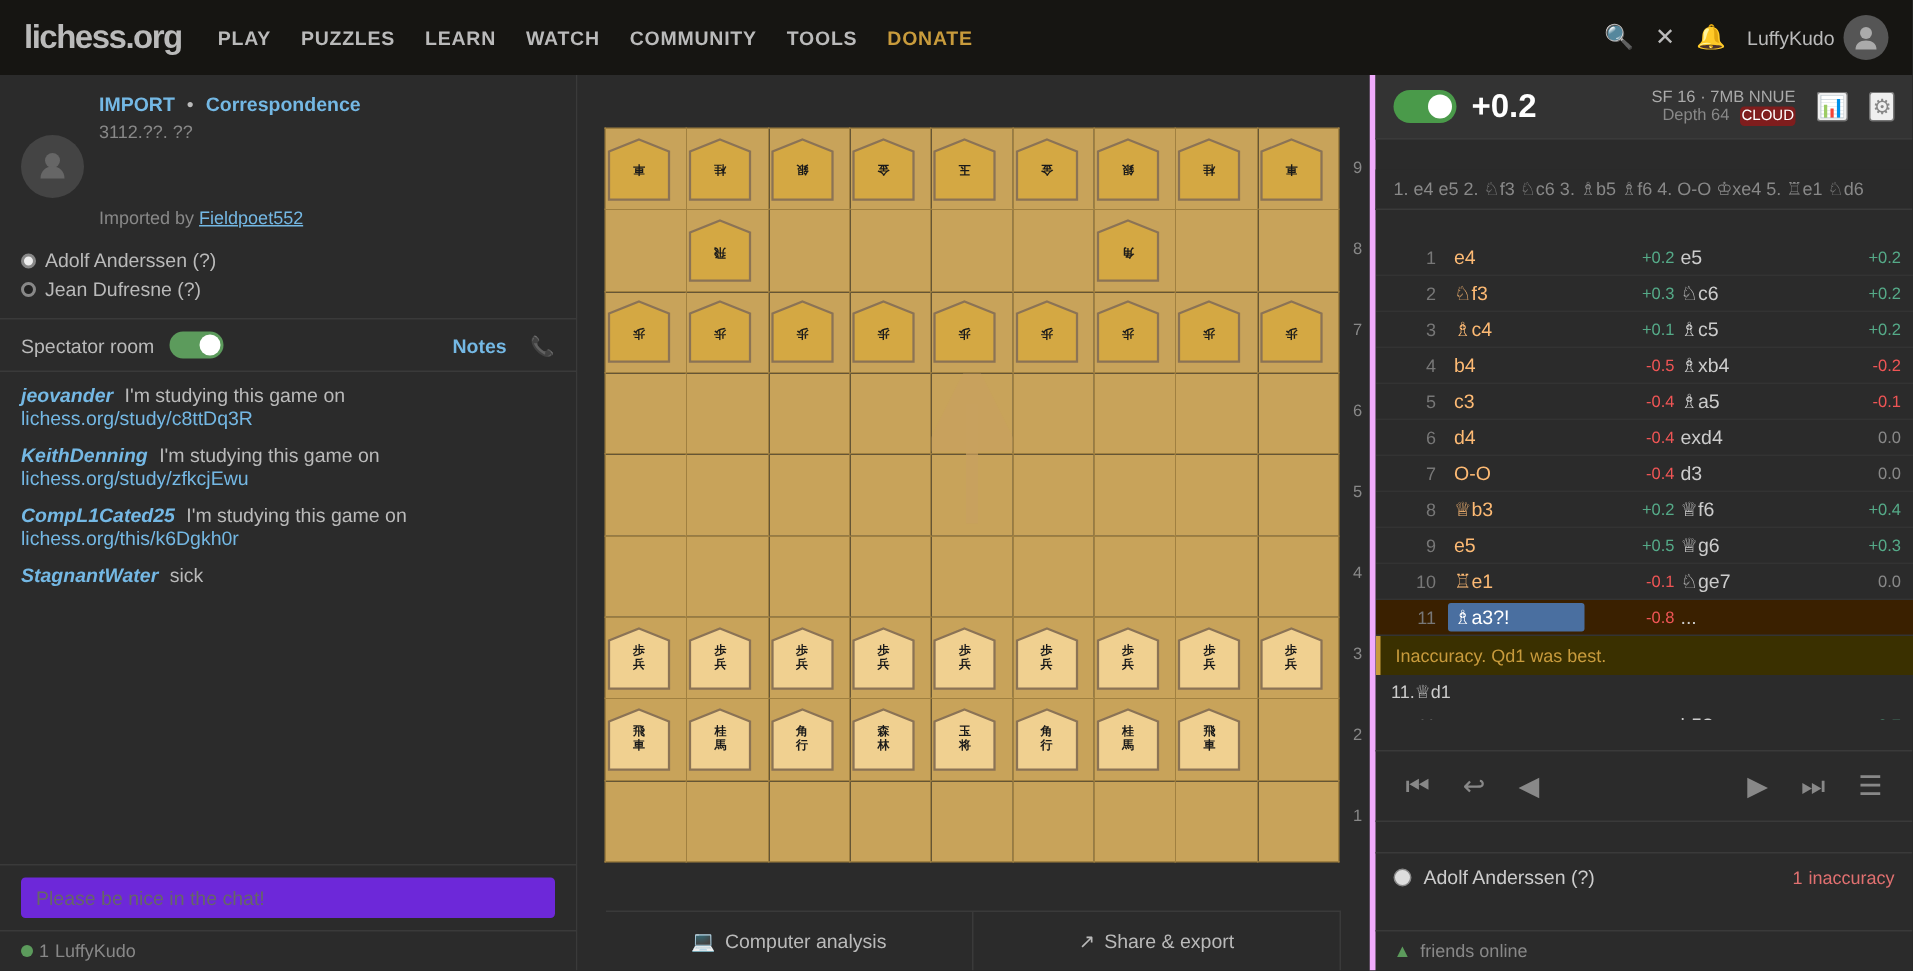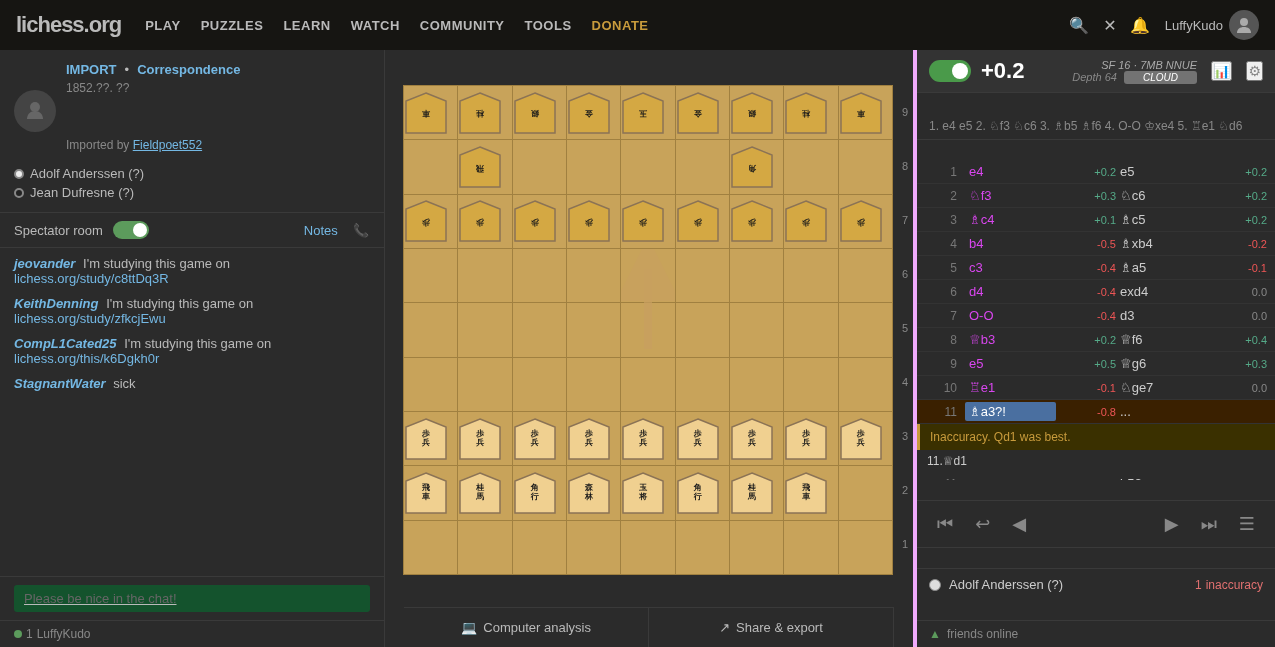--- a/index.html
+++ b/index.html
@@ -70,35 +70,35 @@
     #spectator-bar {
       display: flex;
       align-items: center;
       padding: 8px 14px;
       border-bottom: 1px solid #3a3a3a;
       gap: 10px;
     }
     .spec-label { font-size: 13px; color: #bababa; }
     .toggle-on { width: 36px; height: 18px; border-radius: 9px; background: #5c9b5c; display: inline-flex; align-items: center; cursor: pointer; padding: 2px; }
     .toggle-on::after { content: ''; width: 14px; height: 14px; border-radius: 50%; background: #fff; margin-left: auto; }
-    .notes-btn { margin-left: auto; color: #74b8e4; text-decoration: none; font-size: 13px; cursor: pointer; background: none; border: none; }
+    .notes-btn { margin-left: auto; color: #74b8e4; text-decoration: none; font-size: 13px; cursor: pointer; background: none; border: none; font-weight: bold; }
     .phone-icon { color: #888; margin-left: 6px; cursor: pointer; }
 
     
     #chat {
       flex: 1;
       overflow-y: auto;
       padding: 8px 14px;
     }
     .chat-line { margin-bottom: 10px; font-size: 13px; }
     .chat-line .username { color: #74b8e4; font-weight: 600; margin-right: 4px; font-style: italic; }
     .chat-line .chat-text { color: #bababa; }
     .chat-line .chat-link { color: #74b8e4; text-decoration: none; display: block; }
     .chat-input-area { padding: 8px 14px; border-top: 1px solid #3a3a3a; }
-    .chat-input { width: 100%; background: #14532d; border: none; color: #bababa; padding: 6px 10px; font-size: 13px; border-radius: 3px; outline: none; text-decoration: underline; }
+    .chat-input { width: 100%; background: #6d28d9; border: none; color: #bababa; padding: 6px 10px; font-size: 13px; border-radius: 3px; outline: none; }
     .chat-input::placeholder { color: #666; }
     .spectator-count { display: flex; align-items: center; gap: 4px; padding: 6px 14px; font-size: 12px; color: #888; border-top: 1px solid #3a3a3a; }
     .green-dot { width: 8px; height: 8px; border-radius: 50%; background: #5c9b5c; }
 
     
     #board-area {
       flex: 1;
       display: flex;
       flex-direction: column;
       align-items: center;
@@ -153,23 +153,23 @@
       background: #333;
       padding: 8px 12px;
       display: flex;
       align-items: center;
       gap: 10px;
       border-bottom: 1px solid #3a3a3a;
     }
     .engine-toggle { width: 42px; height: 22px; border-radius: 11px; background: #4a9a4a; display: flex; align-items: center; cursor: pointer; padding: 3px; }
     .engine-toggle-knob { width: 16px; height: 16px; border-radius: 50%; background: #fff; margin-left: auto; }
     .eval-score { font-size: 22px; font-weight: bold; color: #fff; }
-    .engine-info { margin-left: auto; font-size: 11px; color: #888; text-align: right; font-style: italic; }
+    .engine-info { margin-left: auto; font-size: 11px; color: #888; text-align: right; }
     .engine-info .sf { color: #aaa; }
-    .cloud-badge { background: #737373; color: #fff; font-size: 10px; padding: 1px 19px; border-radius: 3px; margin-left: 4px; }
+    .cloud-badge { background: #7f1d1d; color: #fff; font-size: 10px; padding: 1px 1px; border-radius: 3px; margin-left: 4px; }
     .nnue-badge { color: #aaa; font-size: 11px; }
     .engine-settings-icon { color: #888; cursor: pointer; font-size: 14px; margin-left: 4px; }
     
     
     #move-header {
       padding: 6px 12px;
       font-size: 12px;
       color: #888;
       background: #2b2b2b;
       border-bottom: 1px solid #3a3a3a;
@@ -188,21 +188,21 @@
     }
     .move-row {
       display: grid;
       grid-template-columns: 40px 1fr 60px 1fr 60px;
       align-items: center;
       padding: 2px 8px;
       font-size: 13px;
       border-bottom: 1px solid #333;
     }
     .move-num { color: #777; font-size: 12px; text-align: right; padding-right: 8px; }
-    .move-white { color: #d946ef; padding: 2px 4px; cursor: pointer; border-radius: 2px; }
+    .move-white { color: #fdba74; padding: 2px 4px; cursor: pointer; border-radius: 2px; }
     .move-black { color: #ccc; padding: 2px 4px; cursor: pointer; border-radius: 2px; }
     .eval-num { color: #888; font-size: 11px; text-align: right; }
     .eval-pos { color: #5a8; }
     .eval-neg { color: #e55; }
     .eval-zero { color: #888; }
     .move-active { background: #4a6fa0 !important; color: #fff !important; border-radius: 2px; }
     
     
     .inaccuracy-box {
       background: #3a3000;
@@ -344,21 +344,21 @@
               <circle cx="12" cy="8" r="5" fill="#666"></circle>
               <path d="M4 20c0-5 3.5-8 8-8s8 3 8 8" fill="#666"></path>
             </svg>
         </div>
         <div>
           <div class="game-links">
             <a href="#">IMPORT</a>
             <span>•</span>
             <a href="#">Correspondence</a>
           </div>
-          <div class="game-date">1852.??. ??</div>
+          <div class="game-date">3112.??. ??</div>
           <div class="game-import">
             <span>Imported by</span> <a href="#">Fieldpoet552</a>
           </div>
         </div>
       </div>
       <div class="player-row">
         <div class="player-dot white"></div>
         <span>Adolf Anderssen (?)</span>
       </div>
       <div class="player-row">

